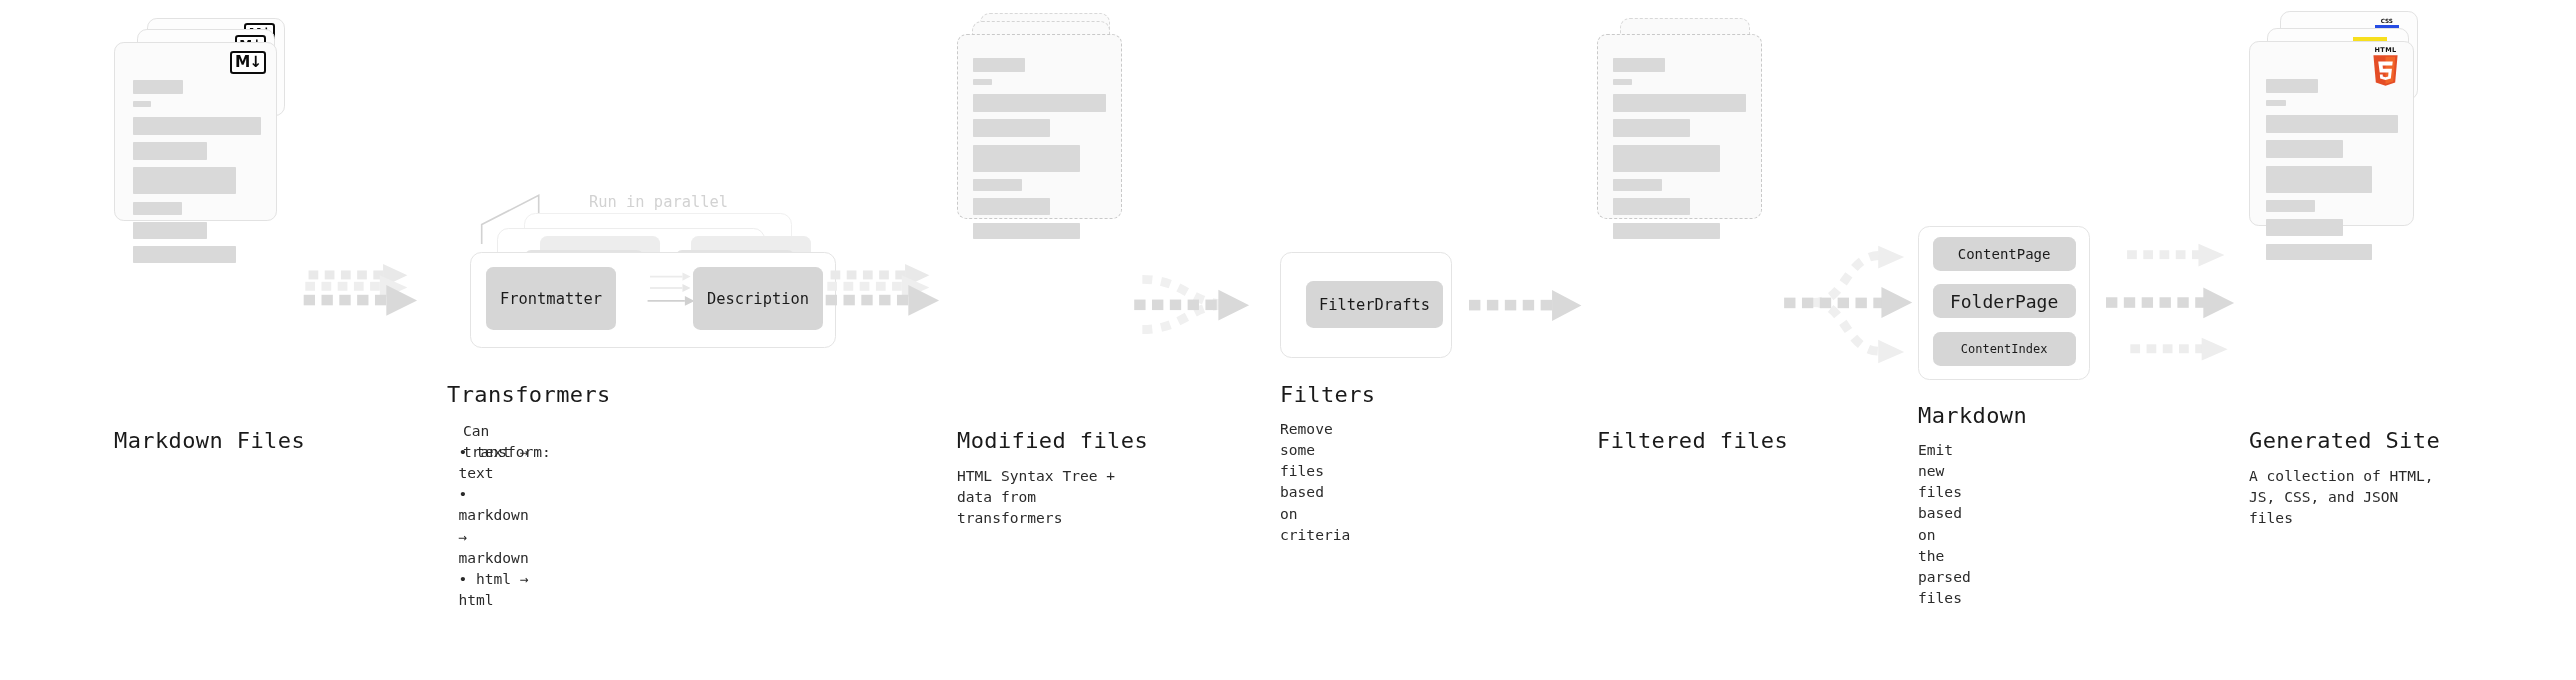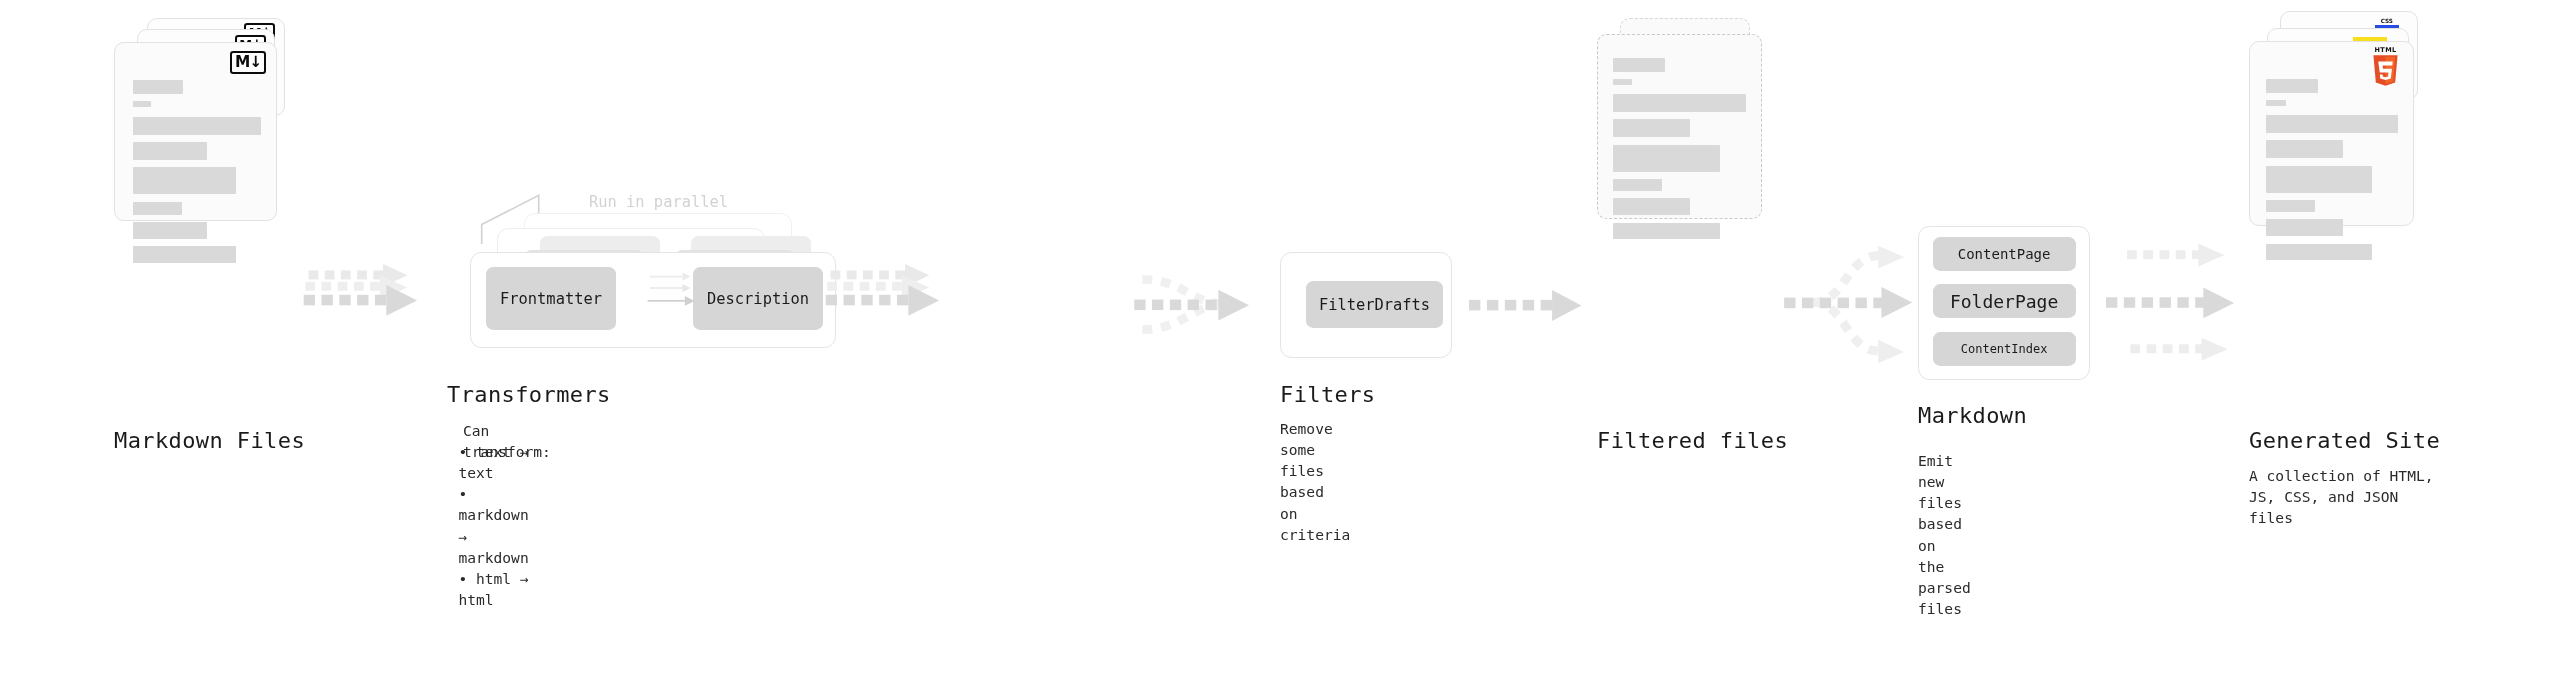--- a/index.html
+++ b/index.html
@@ -268,74 +268,98 @@
     <g fill="#d9d9d9">
       <rect x="-2" y="38" width="14" height="13"></rect>
         <rect x="20" y="38" width="14" height="13"></rect>
       <rect x="42" y="38" width="14" height="13"></rect>
         <rect x="64" y="38" width="14" height="13"></rect>
       <rect x="86" y="38" width="14" height="13"></rect>
       <polygon points="100,26 138,45 100,64"></polygon>
     </g>
   </svg>
 
-
-  <svg style="position:absolute;left:1134px;top:268px;" width="138" height="89" viewBox="0 0 170 110">
-    <path d="M 10 14 C 60 14, 70 44, 110 44" fill="none" stroke="#f0f0f0" stroke-width="11" stroke-dasharray="12 11"></path>
-    <path d="M 10 76 C 60 76, 70 46, 110 46" fill="none" stroke="#f0f0f0" stroke-width="11" stroke-dasharray="12 11"></path>
-    <g fill="#d9d9d9">
-      <rect x="0" y="39" width="14" height="13"></rect>
-        <rect x="22" y="39" width="14" height="13"></rect>
-      <rect x="44" y="39" width="14" height="13"></rect>
-        <rect x="66" y="39" width="14" height="13"></rect>
-      <rect x="88" y="39" width="14" height="13"></rect>
-      <polygon points="104,27 142,46 104,65"></polygon>
-    </g>
-  </svg>
-
-  <div class="stage-col" style="left:1280px;">
-
-    <div class="plugin-box" style="left:0px; top:252px; width:172px; height:106px;"></div>
-    <div class="chip" style="left:18px; top:281px; width:137px; height:47px;margin-left:8px;">FilterDrafts</div>
-
-    <div class="label-title" style="position:absolute; left:0px; top:382px;">Filters</div>
-    <div class="label-desc" style="position:absolute; left:0px; top:418px;">Remove some files based
-on criteria</div>
-  </div>
-
-  <svg style="position:absolute;left:1469px;top:286px;" width="114" height="57" viewBox="0 0 140 70">
-    <g fill="#d9d9d9">
-      <rect x="0" y="17" width="14" height="13"></rect>
-        <rect x="22" y="17" width="14" height="13"></rect>
-      <rect x="44" y="17" width="14" height="13"></rect>
-        <rect x="66" y="17" width="14" height="13"></rect>
-      <rect x="88" y="17" width="14" height="13"></rect>
-      <polygon points="102,5 138,24 102,43"></polygon>
-    </g>
-  </svg>
-
-  <div class="stage-col" style="left:1597px;">
+  <div class="stage-col" style="left:957px;">
 
     <div class="doc-stack" style="position:relative;width:179px;height:276px;">
-      <div class="doc dashed" style="left:23px; top:18px; width:130px; height:89px; border-color:#d8d8d8;"></div>
+      <div class="doc dashed" style="left:23px; top:13px; width:130px; height:98px; border-color:#d8d8d8;"></div>
+      <div class="doc dashed" style="left:14.6px; top:21px; width:138px; height:98px; border-color:#d4d4d4;"></div>
 
       <div class="doc dashed" style="left:0px; top:34px; width:165px; height:185px;">
         <div class="doc-lines" style="top:23px; left:14.6px; right:14.6px;">
           <div class="dl" style="width:52px;height:14px;"></div>
           <div class="dl" style="width:19.5px;height:5.7px;margin-bottom:9px;"></div>
           <div class="dl" style="width:100%;height:18px;"></div>
           <div class="dl" style="width:58%;height:18px;"></div>
           <div class="dl" style="width:80%;height:27px;"></div>
           <div class="dl" style="width:37%;height:12.2px;"></div>
           <div class="dl" style="width:58%;height:17px;"></div>
           <div class="dl" style="width:80%;height:16.3px;"></div>
         </div>
       </div>
     </div>
 
+    <div class="label-title" style="position:absolute; left:0px; top:428px;">Modified files</div>
+    <div class="label-desc" style="position:absolute; left:0px; top:465px;">HTML Syntax Tree +
+data from transformers</div>
+  </div>
+
+  <svg style="position:absolute;left:1134px;top:268px;" width="138" height="89" viewBox="0 0 170 110">
+    <path d="M 10 14 C 60 14, 70 44, 110 44" fill="none" stroke="#f0f0f0" stroke-width="11" stroke-dasharray="12 11"></path>
+    <path d="M 10 76 C 60 76, 70 46, 110 46" fill="none" stroke="#f0f0f0" stroke-width="11" stroke-dasharray="12 11"></path>
+    <g fill="#d9d9d9">
+      <rect x="0" y="39" width="14" height="13"></rect>
+        <rect x="22" y="39" width="14" height="13"></rect>
+      <rect x="44" y="39" width="14" height="13"></rect>
+        <rect x="66" y="39" width="14" height="13"></rect>
+      <rect x="88" y="39" width="14" height="13"></rect>
+      <polygon points="104,27 142,46 104,65"></polygon>
+    </g>
+  </svg>
+
+  <div class="stage-col" style="left:1280px;">
+
+    <div class="plugin-box" style="left:0px; top:252px; width:172px; height:106px;"></div>
+    <div class="chip" style="left:18px; top:281px; width:137px; height:47px;margin-left:8px;">FilterDrafts</div>
+
+    <div class="label-title" style="position:absolute; left:0px; top:382px;">Filters</div>
+    <div class="label-desc" style="position:absolute; left:0px; top:418px;">Remove some files based
+on criteria</div>
+  </div>
+
+  <svg style="position:absolute;left:1469px;top:286px;" width="114" height="57" viewBox="0 0 140 70">
+    <g fill="#d9d9d9">
+      <rect x="0" y="17" width="14" height="13"></rect>
+        <rect x="22" y="17" width="14" height="13"></rect>
+      <rect x="44" y="17" width="14" height="13"></rect>
+        <rect x="66" y="17" width="14" height="13"></rect>
+      <rect x="88" y="17" width="14" height="13"></rect>
+      <polygon points="102,5 138,24 102,43"></polygon>
+    </g>
+  </svg>
+
+  <div class="stage-col" style="left:1597px;">
+
+    <div class="doc-stack" style="position:relative;width:179px;height:276px;">
+      <div class="doc dashed" style="left:23px; top:18px; width:130px; height:89px; border-color:#d8d8d8;"></div>
+
+      <div class="doc dashed" style="left:0px; top:34px; width:165px; height:185px;">
+        <div class="doc-lines" style="top:23px; left:14.6px; right:14.6px;">
+          <div class="dl" style="width:52px;height:14px;"></div>
+          <div class="dl" style="width:19.5px;height:5.7px;margin-bottom:9px;"></div>
+          <div class="dl" style="width:100%;height:18px;"></div>
+          <div class="dl" style="width:58%;height:18px;"></div>
+          <div class="dl" style="width:80%;height:27px;"></div>
+          <div class="dl" style="width:37%;height:12.2px;"></div>
+          <div class="dl" style="width:58%;height:17px;"></div>
+          <div class="dl" style="width:80%;height:16.3px;"></div>
+        </div>
+      </div>
+    </div>
+
     <div class="label-title" style="position:absolute; left:0px; top:428px;">Filtered files</div>
   </div>
 
   <svg style="position:absolute;left:1776px;top:244px;" width="146" height="130" viewBox="0 0 180 160">
     <path d="M 46 72 C 86 72, 86 14, 128 14" fill="none" stroke="#efefef" stroke-width="11" stroke-dasharray="12 11"></path>
     <path d="M 46 72 C 86 72, 86 132, 128 132" fill="none" stroke="#efefef" stroke-width="11" stroke-dasharray="12 11"></path>
     <polygon points="126,2 158,16 126,30" fill="#eeeeee"></polygon>
     <polygon points="126,118 158,133 126,147" fill="#eeeeee"></polygon>
     <g fill="#d9d9d9">
       <rect x="10" y="66" width="14" height="13"></rect>
@@ -349,21 +373,21 @@
   </svg>
 
   <div class="stage-col" style="left:1918px;">
 
     <div class="plugin-box" style="left:0px; top:226px; width:172px; height:154px;"></div>
     <div class="chip" style="left:14.6px; top:237px; width:143px; height:34px; font-size:14px;">ContentPage</div>
     <div class="chip" style="left:14.6px; top:284px; width:143px; height:34px; font-size:18px;">FolderPage</div>
     <div class="chip" style="left:14.6px; top:332px; width:143px; height:34px; font-size:12px;">ContentIndex</div>
 
     <div class="label-title" style="position:absolute; left:0px; top:403px;">Markdown</div>
-    <div class="label-desc" style="position:absolute; left:0px; top:450px;">Emit new files based on
+    <div class="label-desc" style="position:absolute; left:0px; top:439px;">Emit new files based on
 the parsed files</div>
   </div>
 
   <svg style="position:absolute;left:2106px;top:234px;" width="146" height="146" viewBox="0 0 180 180">
     <g fill="#ededed">
       <rect x="26" y="20" width="12" height="11"></rect>
         <rect x="46" y="20" width="12" height="11"></rect>
       <rect x="66" y="20" width="12" height="11"></rect>
         <rect x="86" y="20" width="12" height="11"></rect>
       <rect x="106" y="20" width="12" height="11"></rect>

